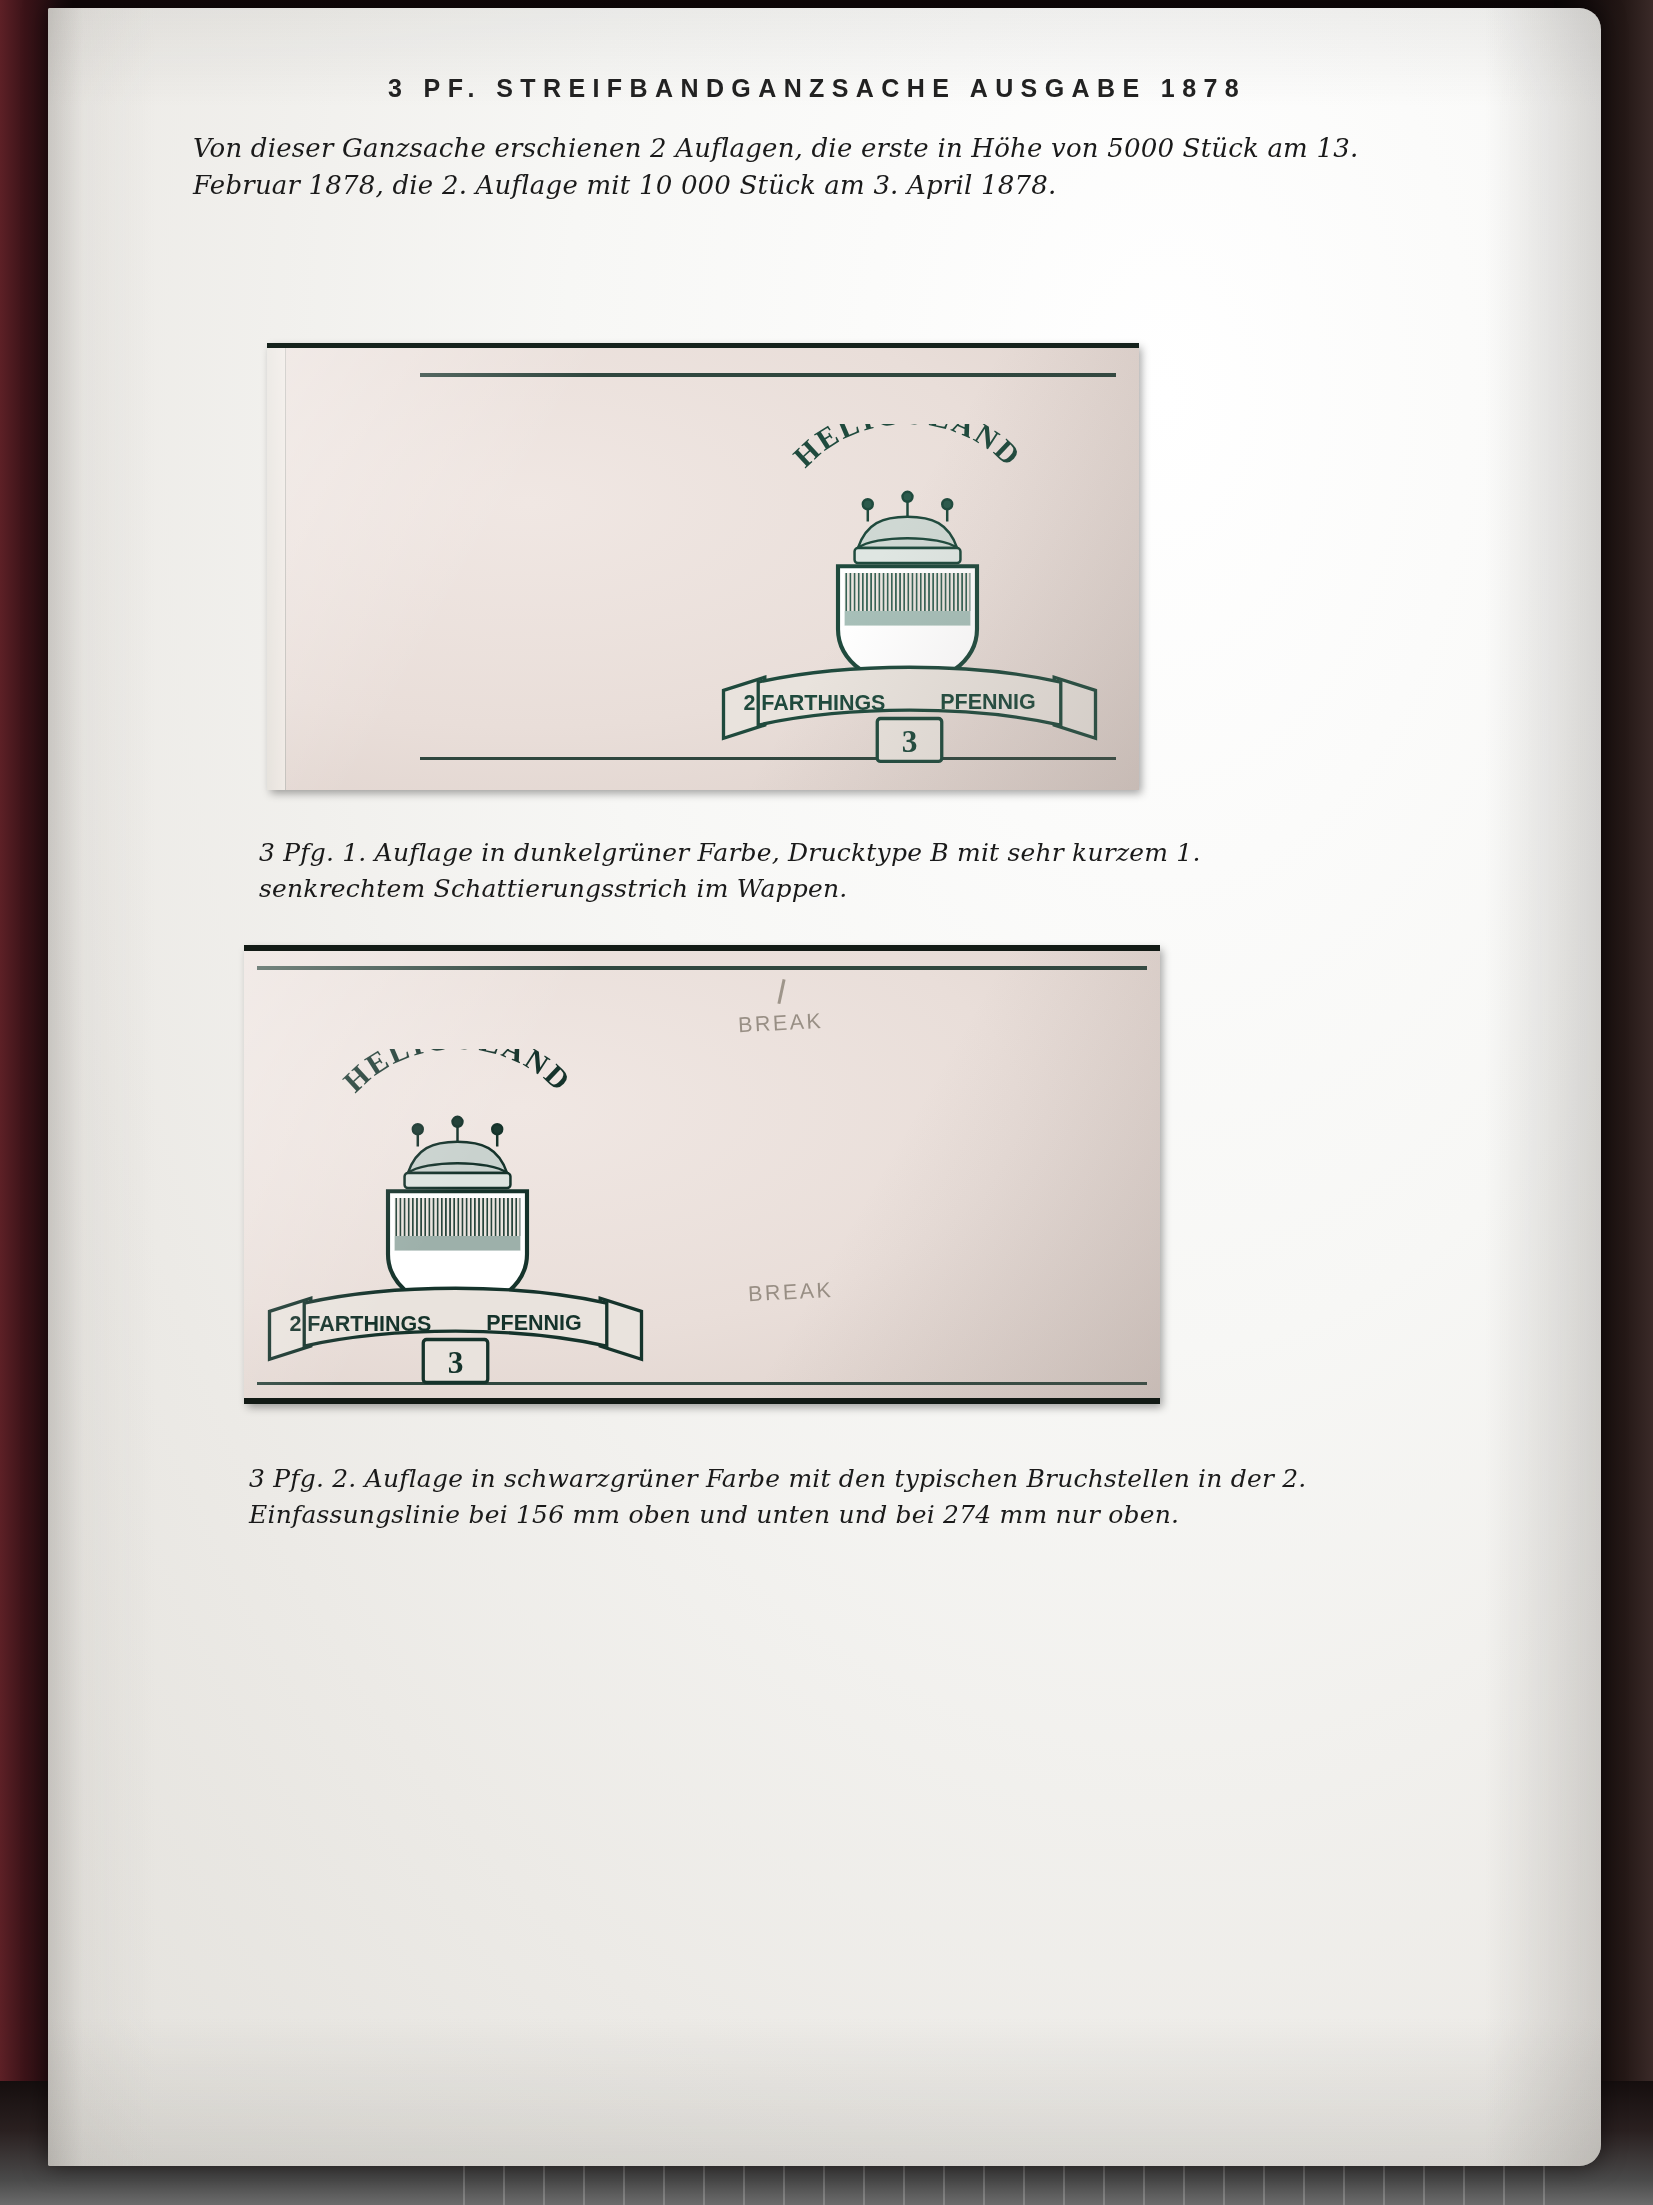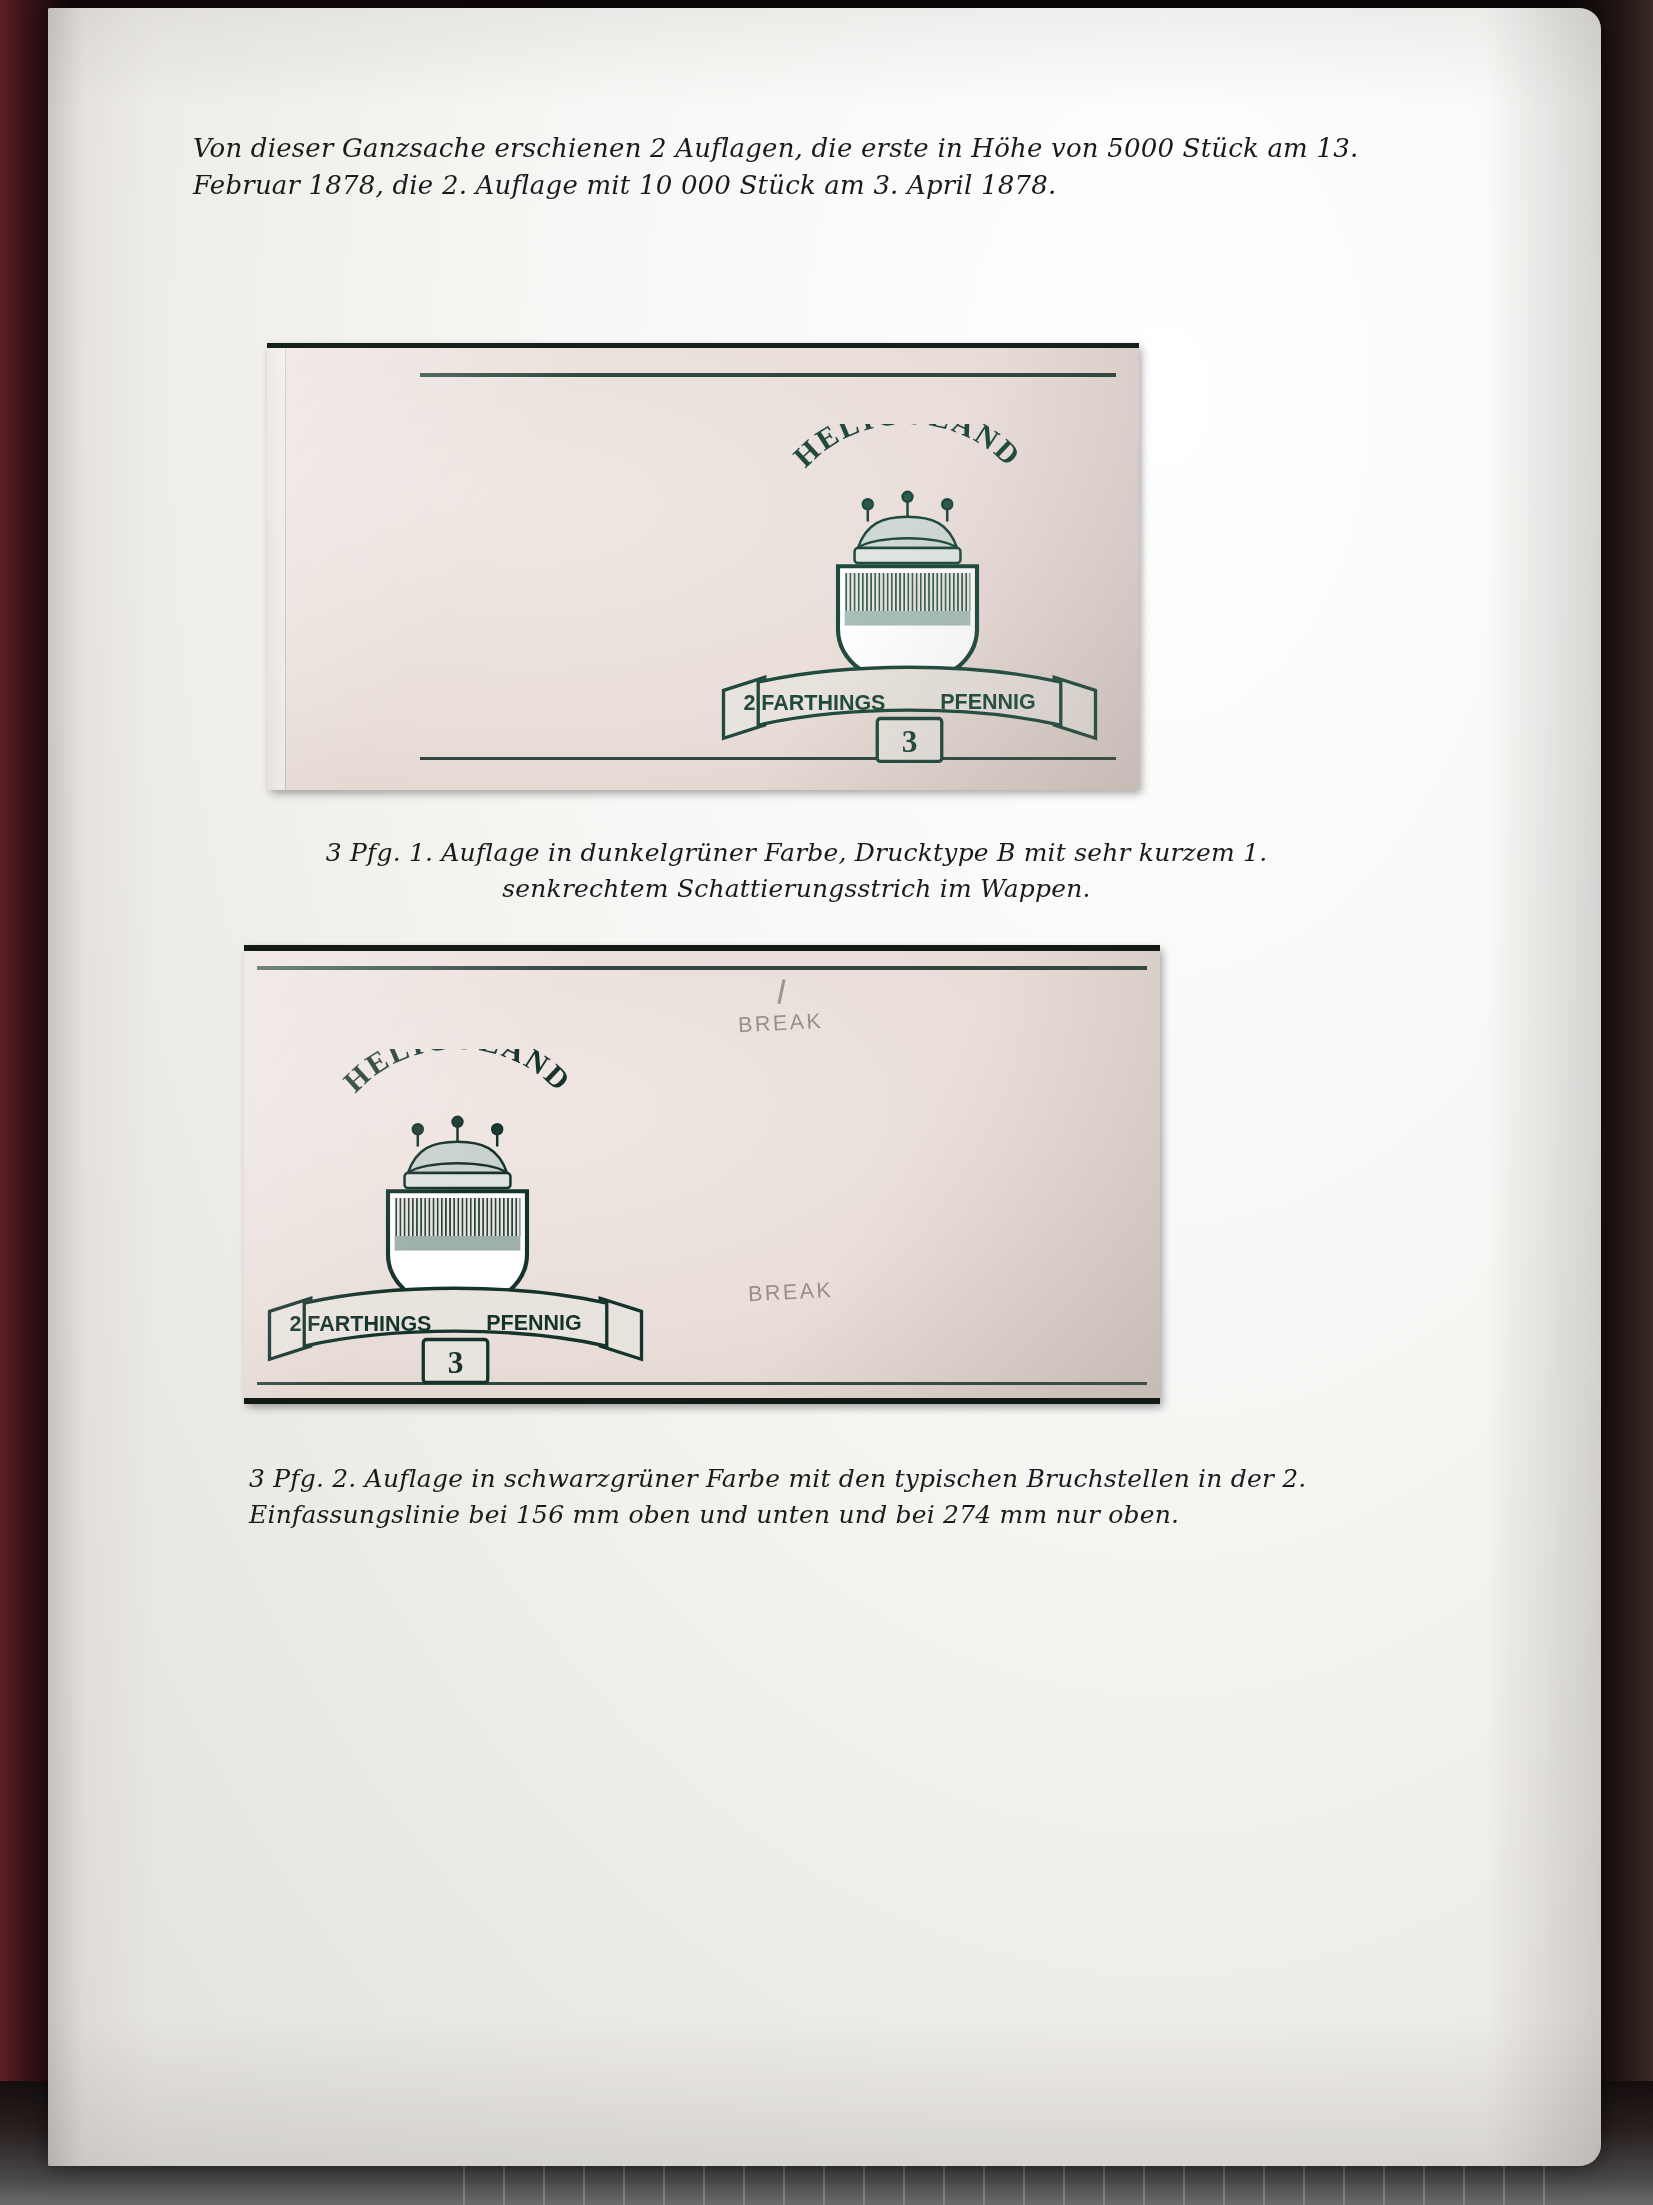--- a/index.html
+++ b/index.html
@@ -106,21 +106,20 @@
     top: 122px;
     width: 1224px;
     font-size: 26px;
   }
   #cap-1 {
     position: absolute;
     left: 187px;
     top: 827px;
     width: 1075px;
     font-size: 25px;
-    text-align: center;
   }
   #cap-2 {
     position: absolute;
     left: 177px;
     top: 1453px;
     width: 1108px;
     font-size: 25px;
   }
 
   
@@ -215,20 +214,21 @@
 
 <div id="desk"></div>
 <div id="desk-right"></div>
 <div id="desk-bottom">
   <div class="ticks"></div>
 </div>
 
 <div id="page">
   <div class="page-inner">
 
+    <div id="headline">3 PF.  STREIFBANDGANZSACHE  AUSGABE  1878</div>
 
     <div id="intro-note" class="hand">Von dieser Ganzsache erschienen 2 Auflagen, die erste in Höhe von 5000 Stück am 13. Februar 1878, die 2. Auflage mit 10 000 Stück am 3. April 1878.</div>
 
     <div id="item-1" class="item">
       <div class="edge-left"></div>
       <div class="rule top"></div>
       <div class="rule bottom"></div>
 
       <div class="imprint" id="imprint-1">
         <svg width="331" height="273" viewBox="0 0 400 330" aria-hidden="true">

